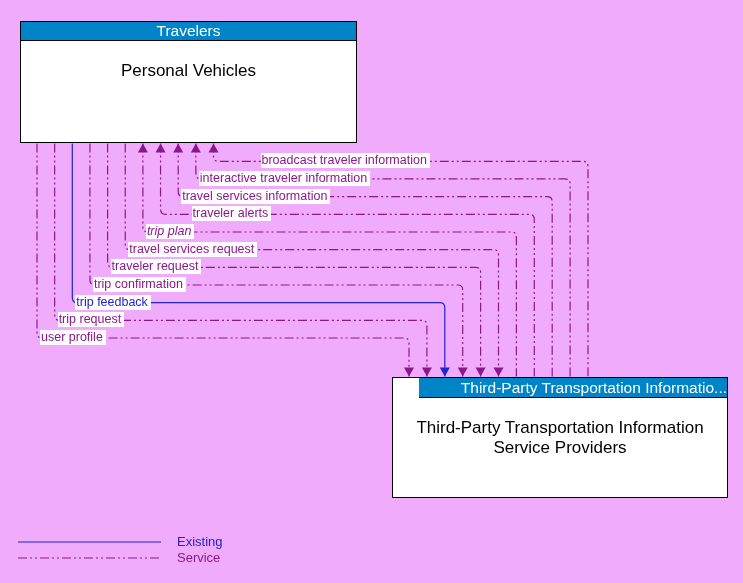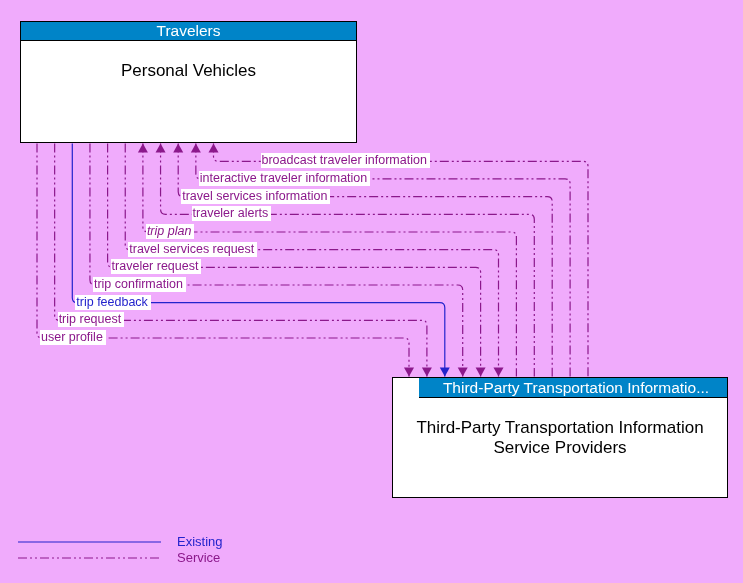--- a/index.html
+++ b/index.html
@@ -24,21 +24,21 @@
     background: var(--header-bg);
     color: #ffffff;
     font-size: 15.5px;
     line-height: 18px;
     height: 18px;
     overflow: hidden;
     white-space: nowrap;
     border-bottom: 1.4px solid #000000;
   }
   #top-box .box-header { text-align: center; }
-  #bottom-box .box-header { text-align: center; padding-left: 6px; line-height: 19px; height: 19px; margin-left: 26px; }
+  #bottom-box .box-header { text-align: right; padding-left: 6px; line-height: 19px; height: 19px; margin-left: 26px; }
   .box-body {
     color: #000000;
     font-size: 17px;
     line-height: 20px;
     text-align: center;
     padding-top: 20px;
   }
   .flow-label {
     position: absolute;
     font-size: 12.5px;

